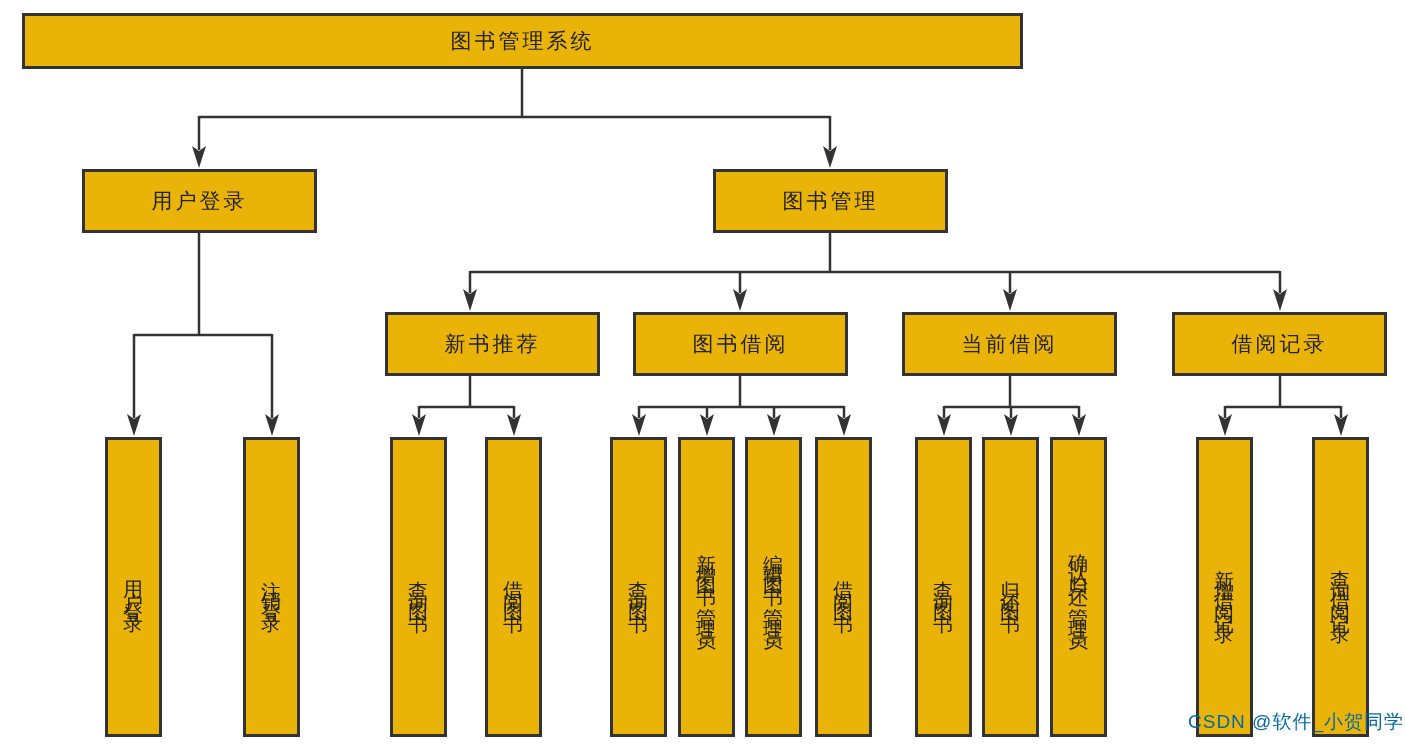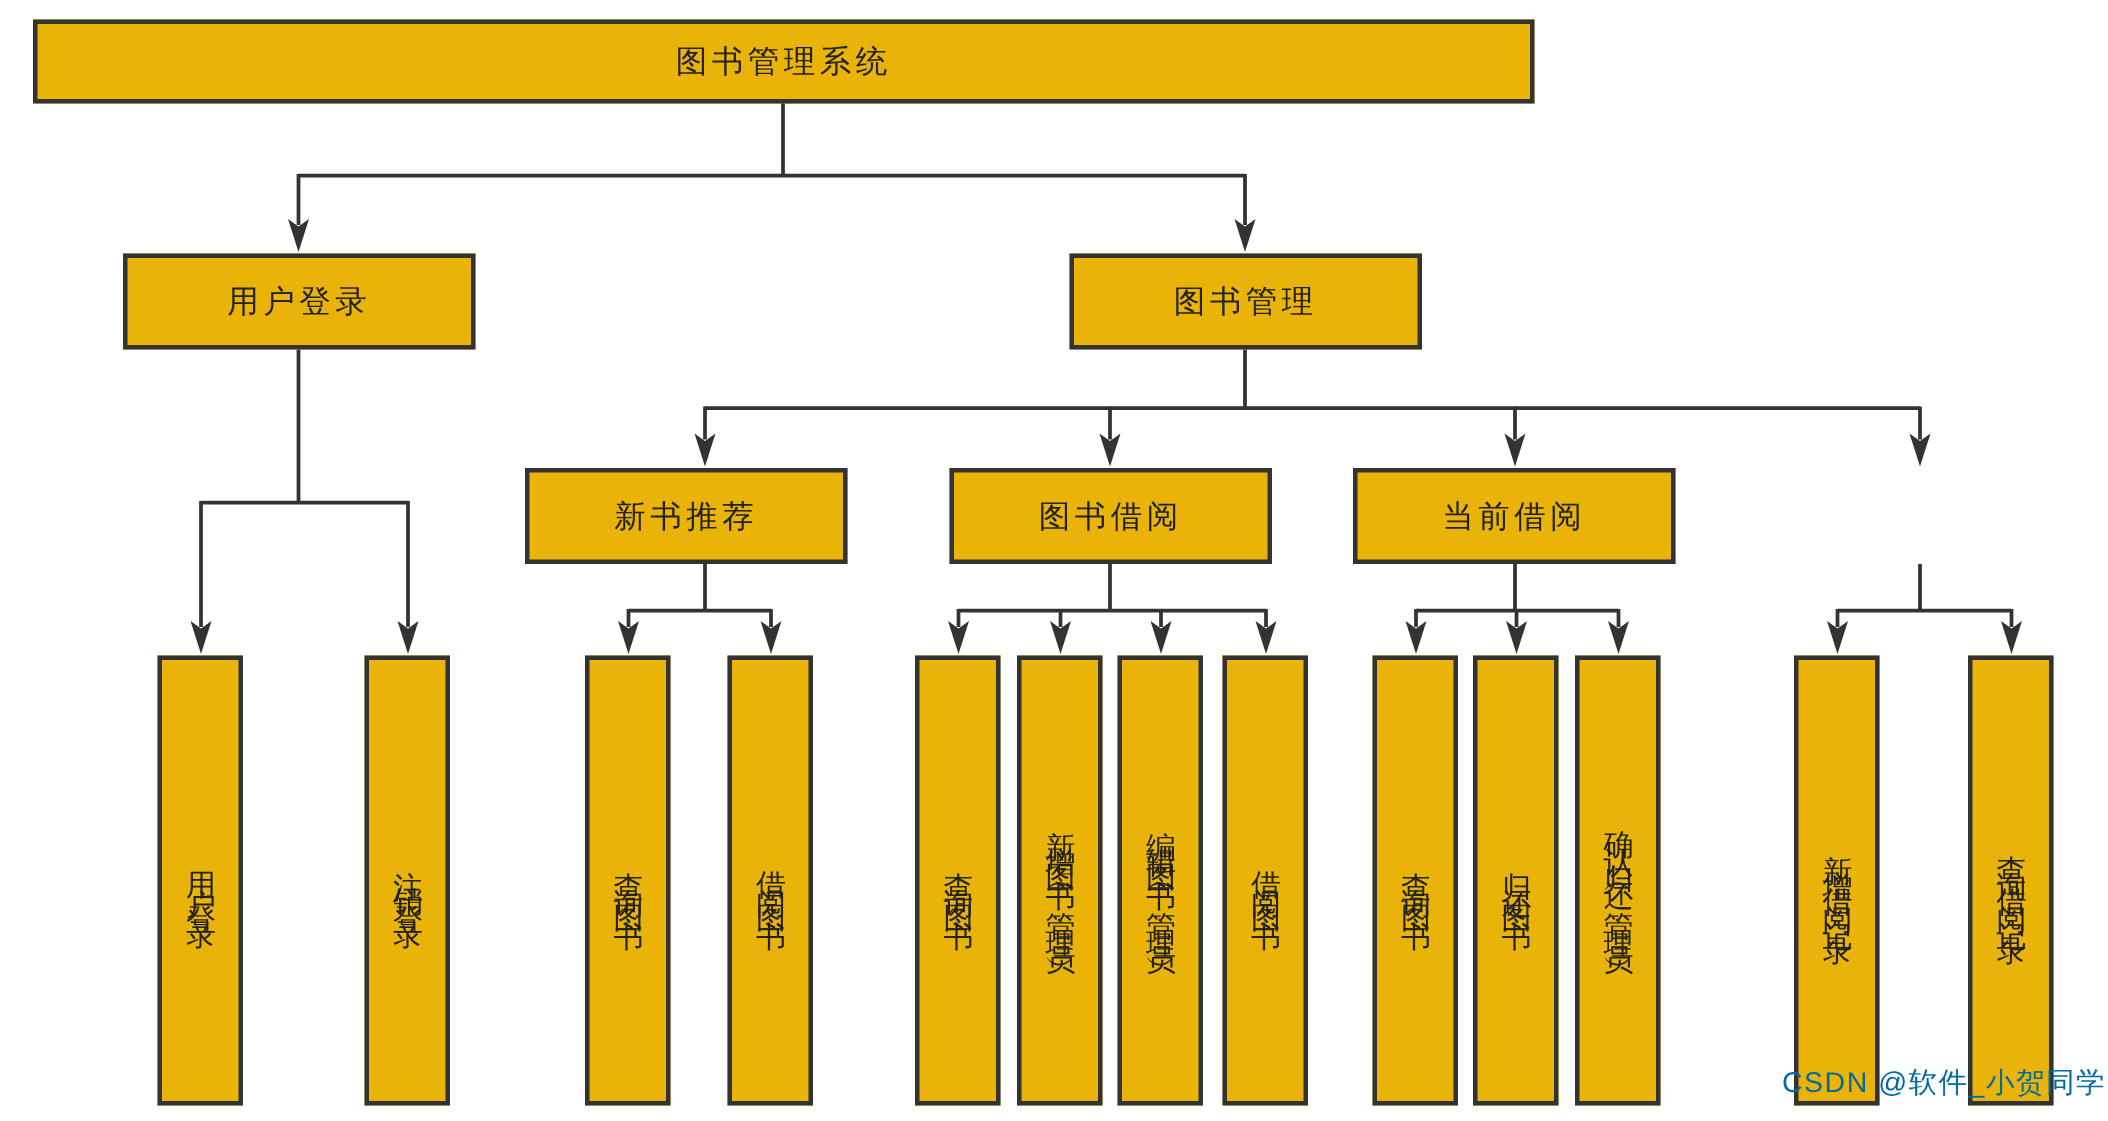--- a/index.html
+++ b/index.html
@@ -132,29 +132,32 @@
     <span class="hlabel">图书管理系统</span>
   </div>
 
   <div class="node lvl2-box" style="left:82px;">
     <span class="hlabel">用户登录</span>
   </div>
   <div class="node lvl2-box" style="left:713px;text-align:right;">
     <span class="hlabel">图书管理</span>
   </div>
 
-  <div class="node lvl3-box" style="left:350px;">
+  <div class="node lvl3-box" style="left:385px;">
     <span class="hlabel">新书推荐</span>
   </div>
   <div class="node lvl3-box" style="left:902px;">
     <span class="hlabel">当前借阅</span>
   </div>
   <div class="node lvl3-box" style="left:633px;">
     <span class="hlabel">图书借阅</span>
   </div>
+  <div class="node lvl3-box" style="left:1172px;">
+    <span class="hlabel">借阅记录</span>
+  </div>
 
   <div class="node leaf" style="left:105px;">
     <span class="vlabel">用户登录</span>
   </div>
   <div class="node leaf" style="left:243px;">
     <span class="vlabel">注销登录</span>
   </div>
 
   <div class="node leaf" style="left:390px;">
     <span class="vlabel">查询图书</span>

